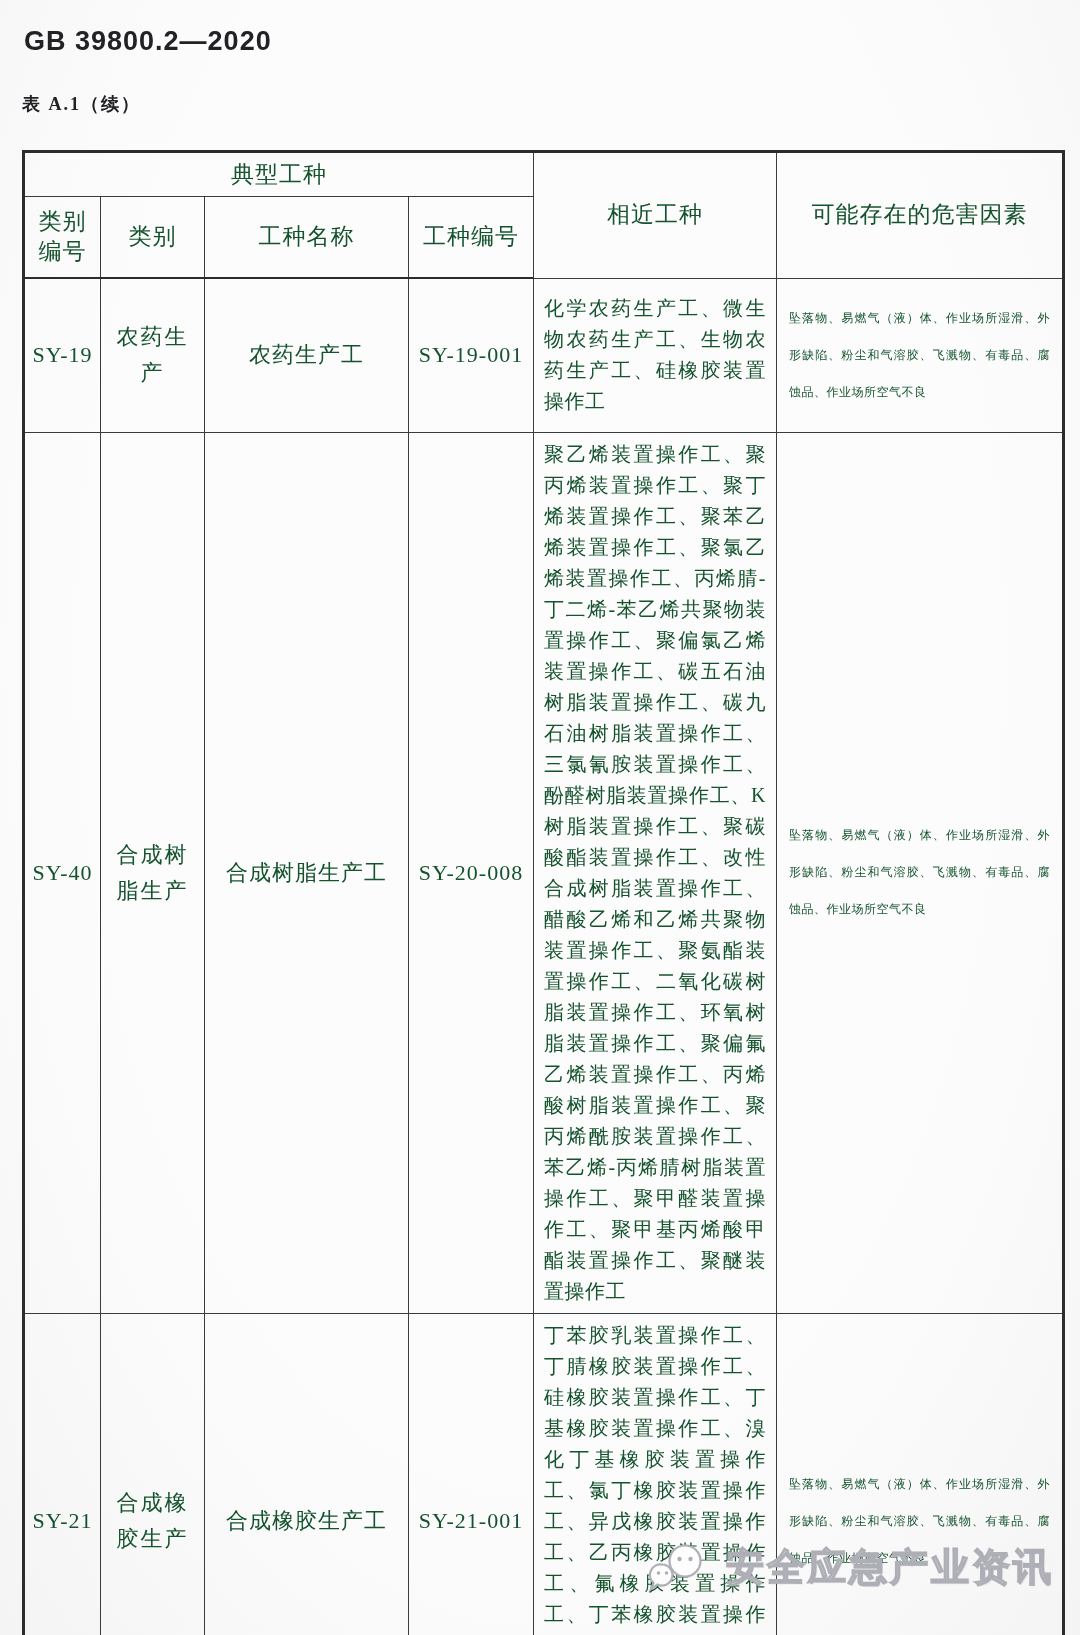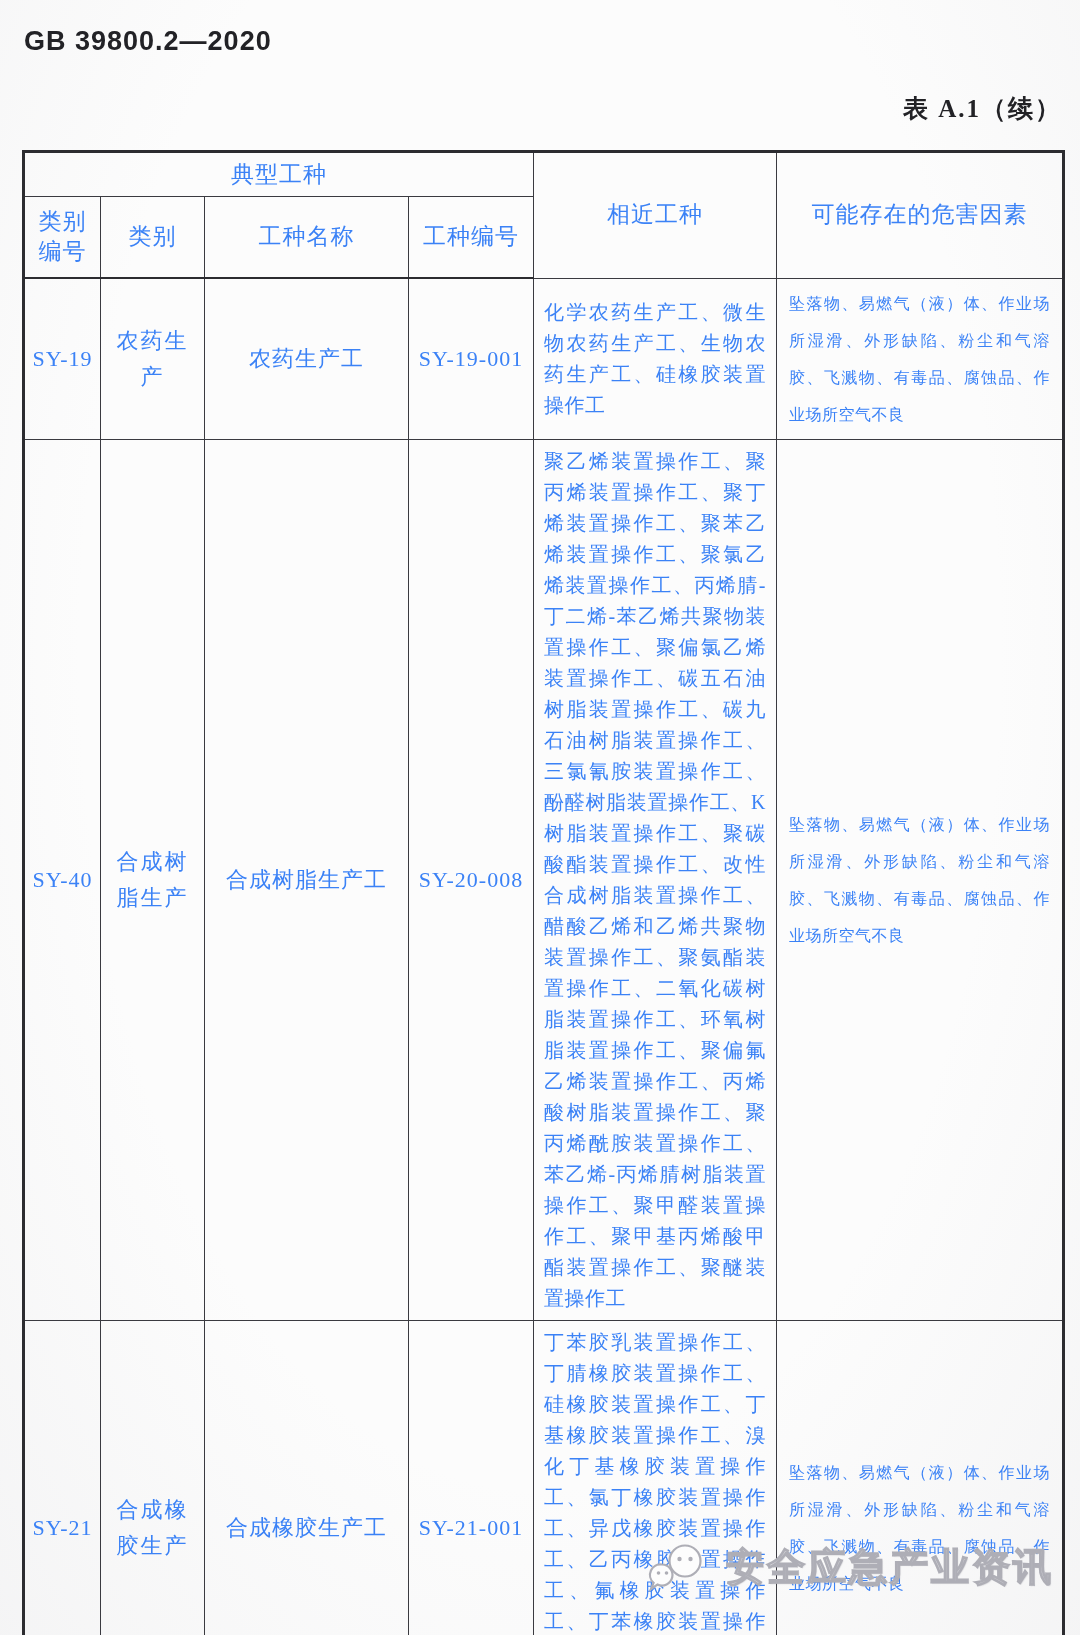--- a/index.html
+++ b/index.html
@@ -15,51 +15,51 @@
     overflow: hidden;
   }
   .doc-number {
     position: absolute; left: 24px; top: 26px;
     font-size: 27px; font-weight: bold; letter-spacing: 1px;
     font-family: "Liberation Sans", "DejaVu Sans", sans-serif;
     color: #222226;
   }
   .table-title {
     position: absolute; left: 22px; top: 92px; width: 1040px;
-    text-align: right; font-size: 25px; font-weight: bold;
+    text-align: left; font-size: 18px; font-weight: bold;
     letter-spacing: 2px; color: #222226;
   }
   table.std {
     position: absolute; left: 22px; top: 150px;
     width: 1040px; table-layout: fixed;
     border-collapse: collapse;
     font-size: 22px;
   }
   table.std th, table.std td {
     border: 1.6px solid #3a3a40;
-    color: #3b82f6;
+    color: #14532d;
     vertical-align: middle;
     text-align: center;
     font-weight: normal;
   }
   table.std { border: 3px solid #2c2c30; }
   tr.h2 th { border-bottom: 2.6px solid #2c2c30; }
   th { font-size: 23px; letter-spacing: 1px; line-height: 30px; }
   th.catno { padding: 10px 13px; }
   td.cat { padding: 16px 6px; line-height: 36px; letter-spacing: 2px; }
   td.code, td.jobname { letter-spacing: 1px; }
   td.similar { vertical-align: middle; padding: 6px 10px; }
   td.similar .jtext {
     font-size: 20px; line-height: 31px;
     text-align: justify; word-break: break-all;
     letter-spacing: 0.5px;
   }
   td.hazards { vertical-align: middle; padding: 6px 12px; }
   td.hazards .jtext {
-    font-size: 16px; line-height: 37px;
+    font-size: 12px; line-height: 37px;
     text-align: justify; word-break: break-all;
     letter-spacing: 0.5px;
   }
   .watermark {
     position: absolute; top: 1540px; right: 26px;
     display: flex; align-items: center; gap: 18px;
     pointer-events: none;
   }
   .watermark .wm-text {
     font-family: "Liberation Sans", "DejaVu Sans", sans-serif;

